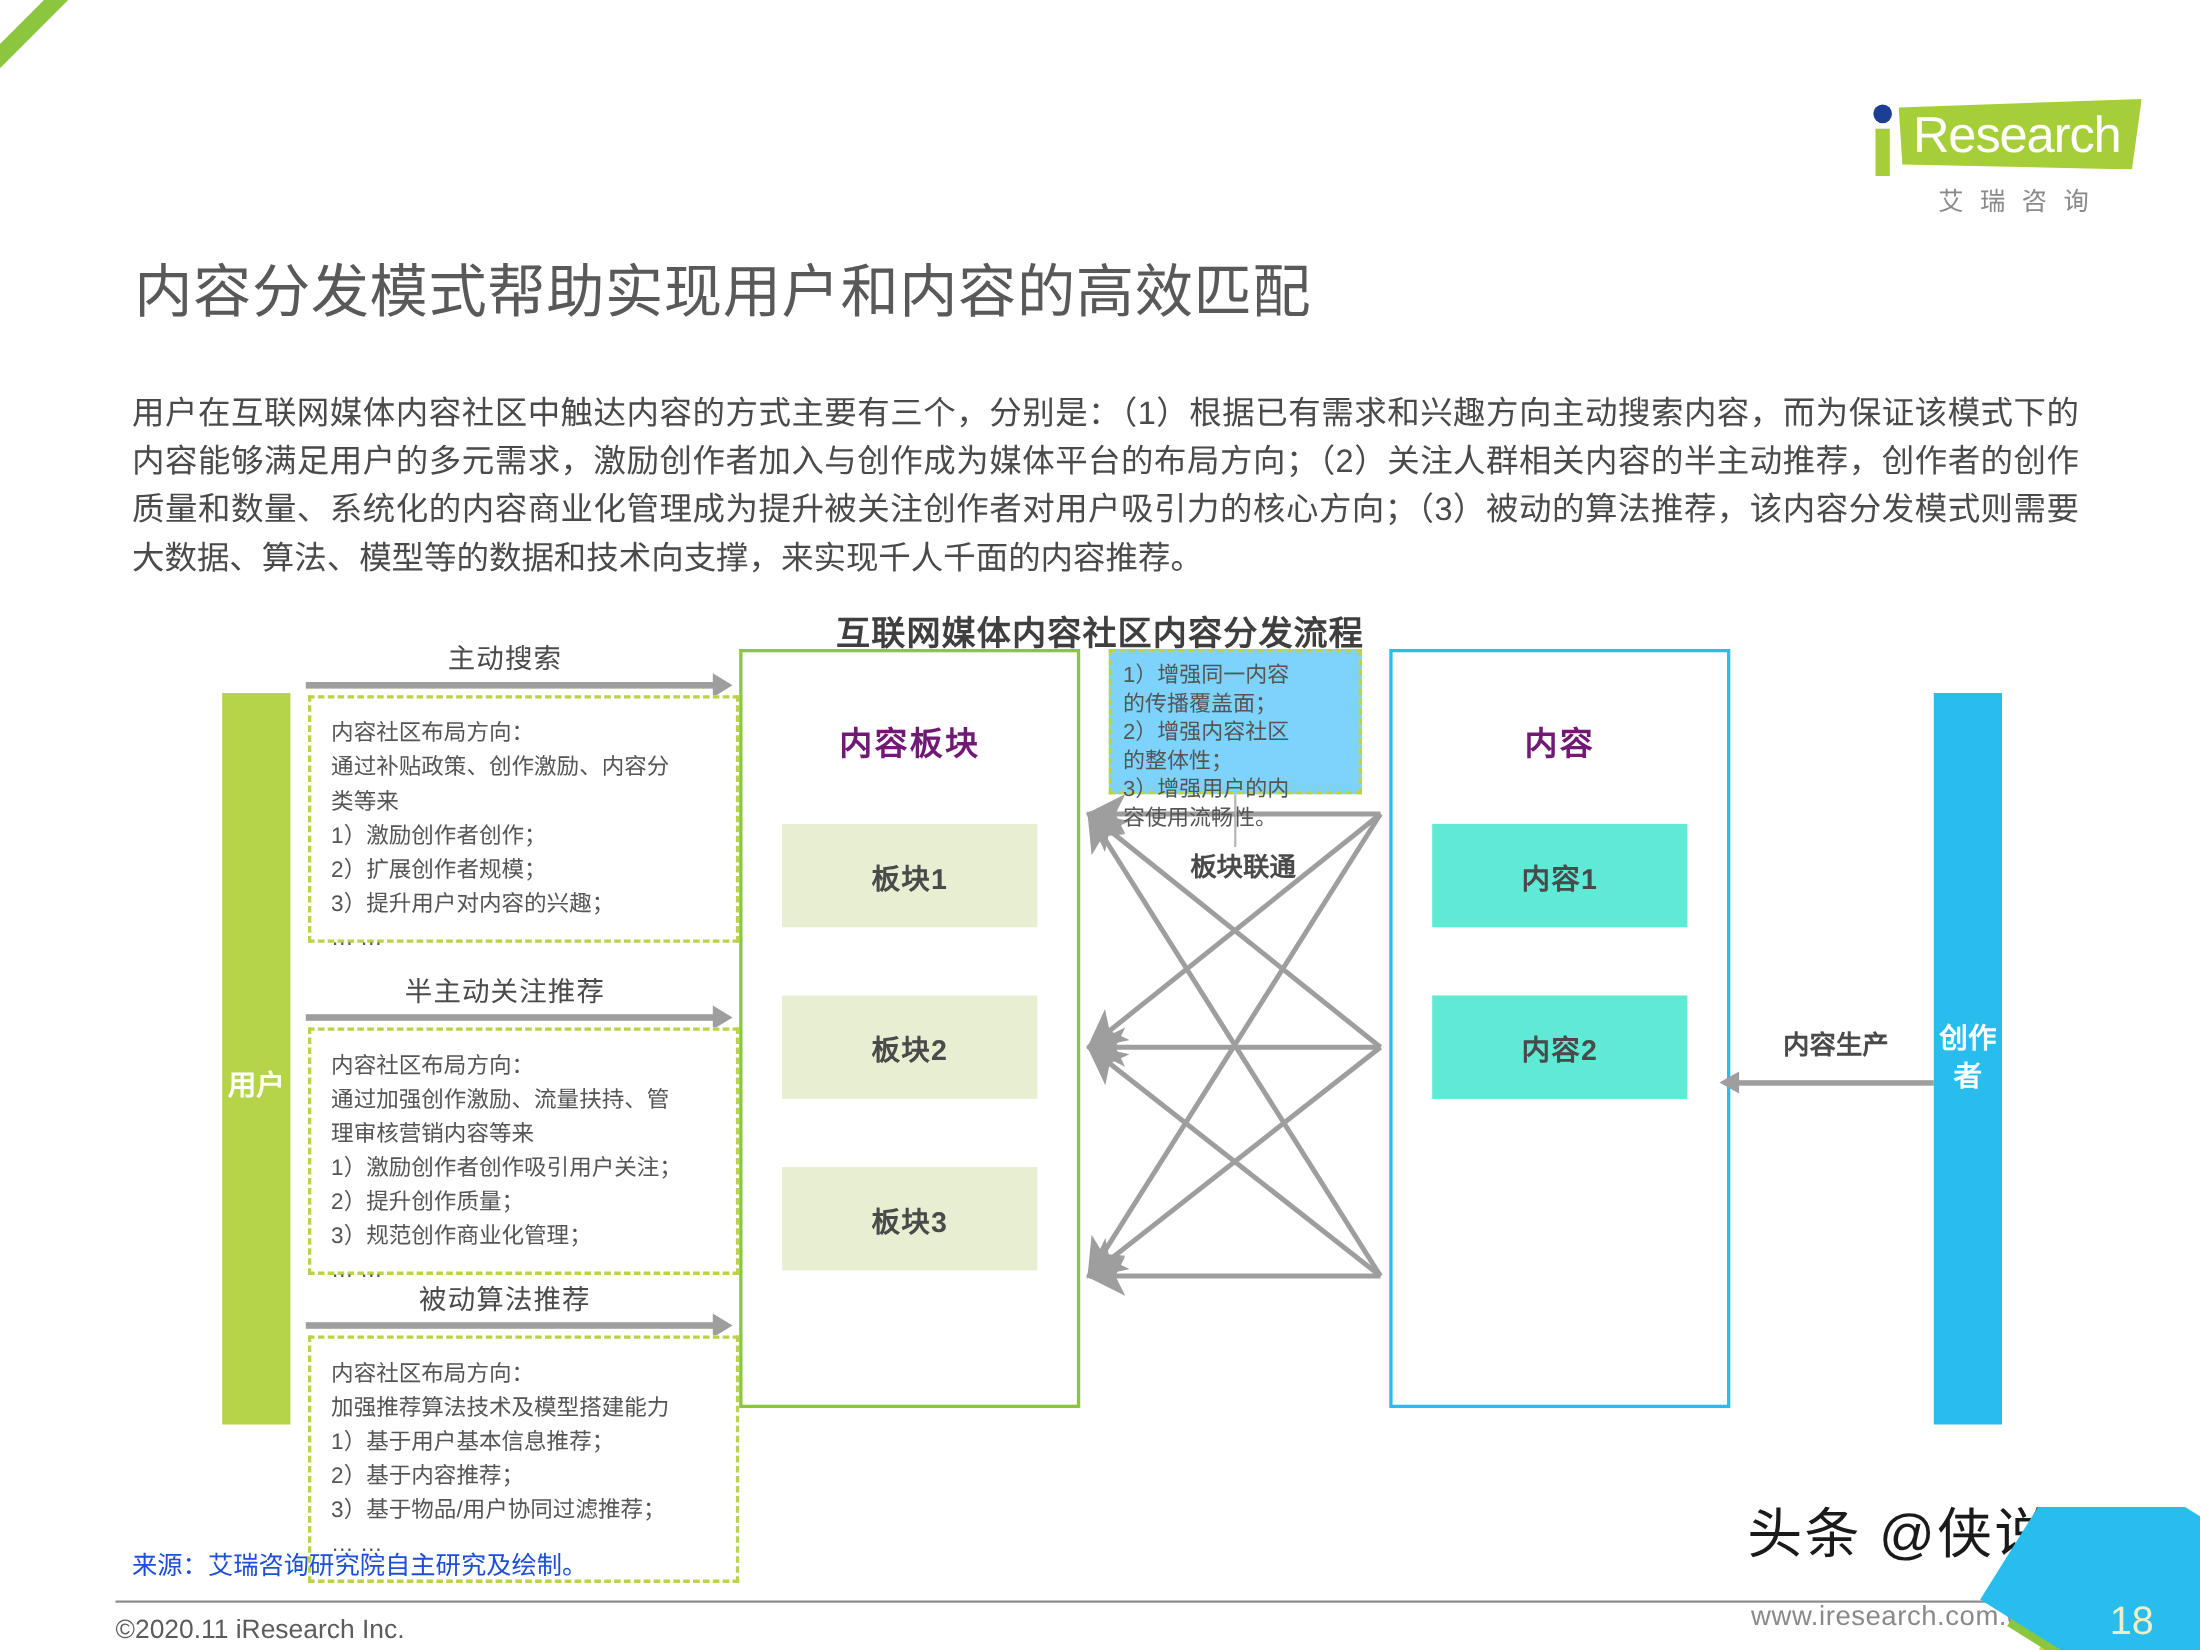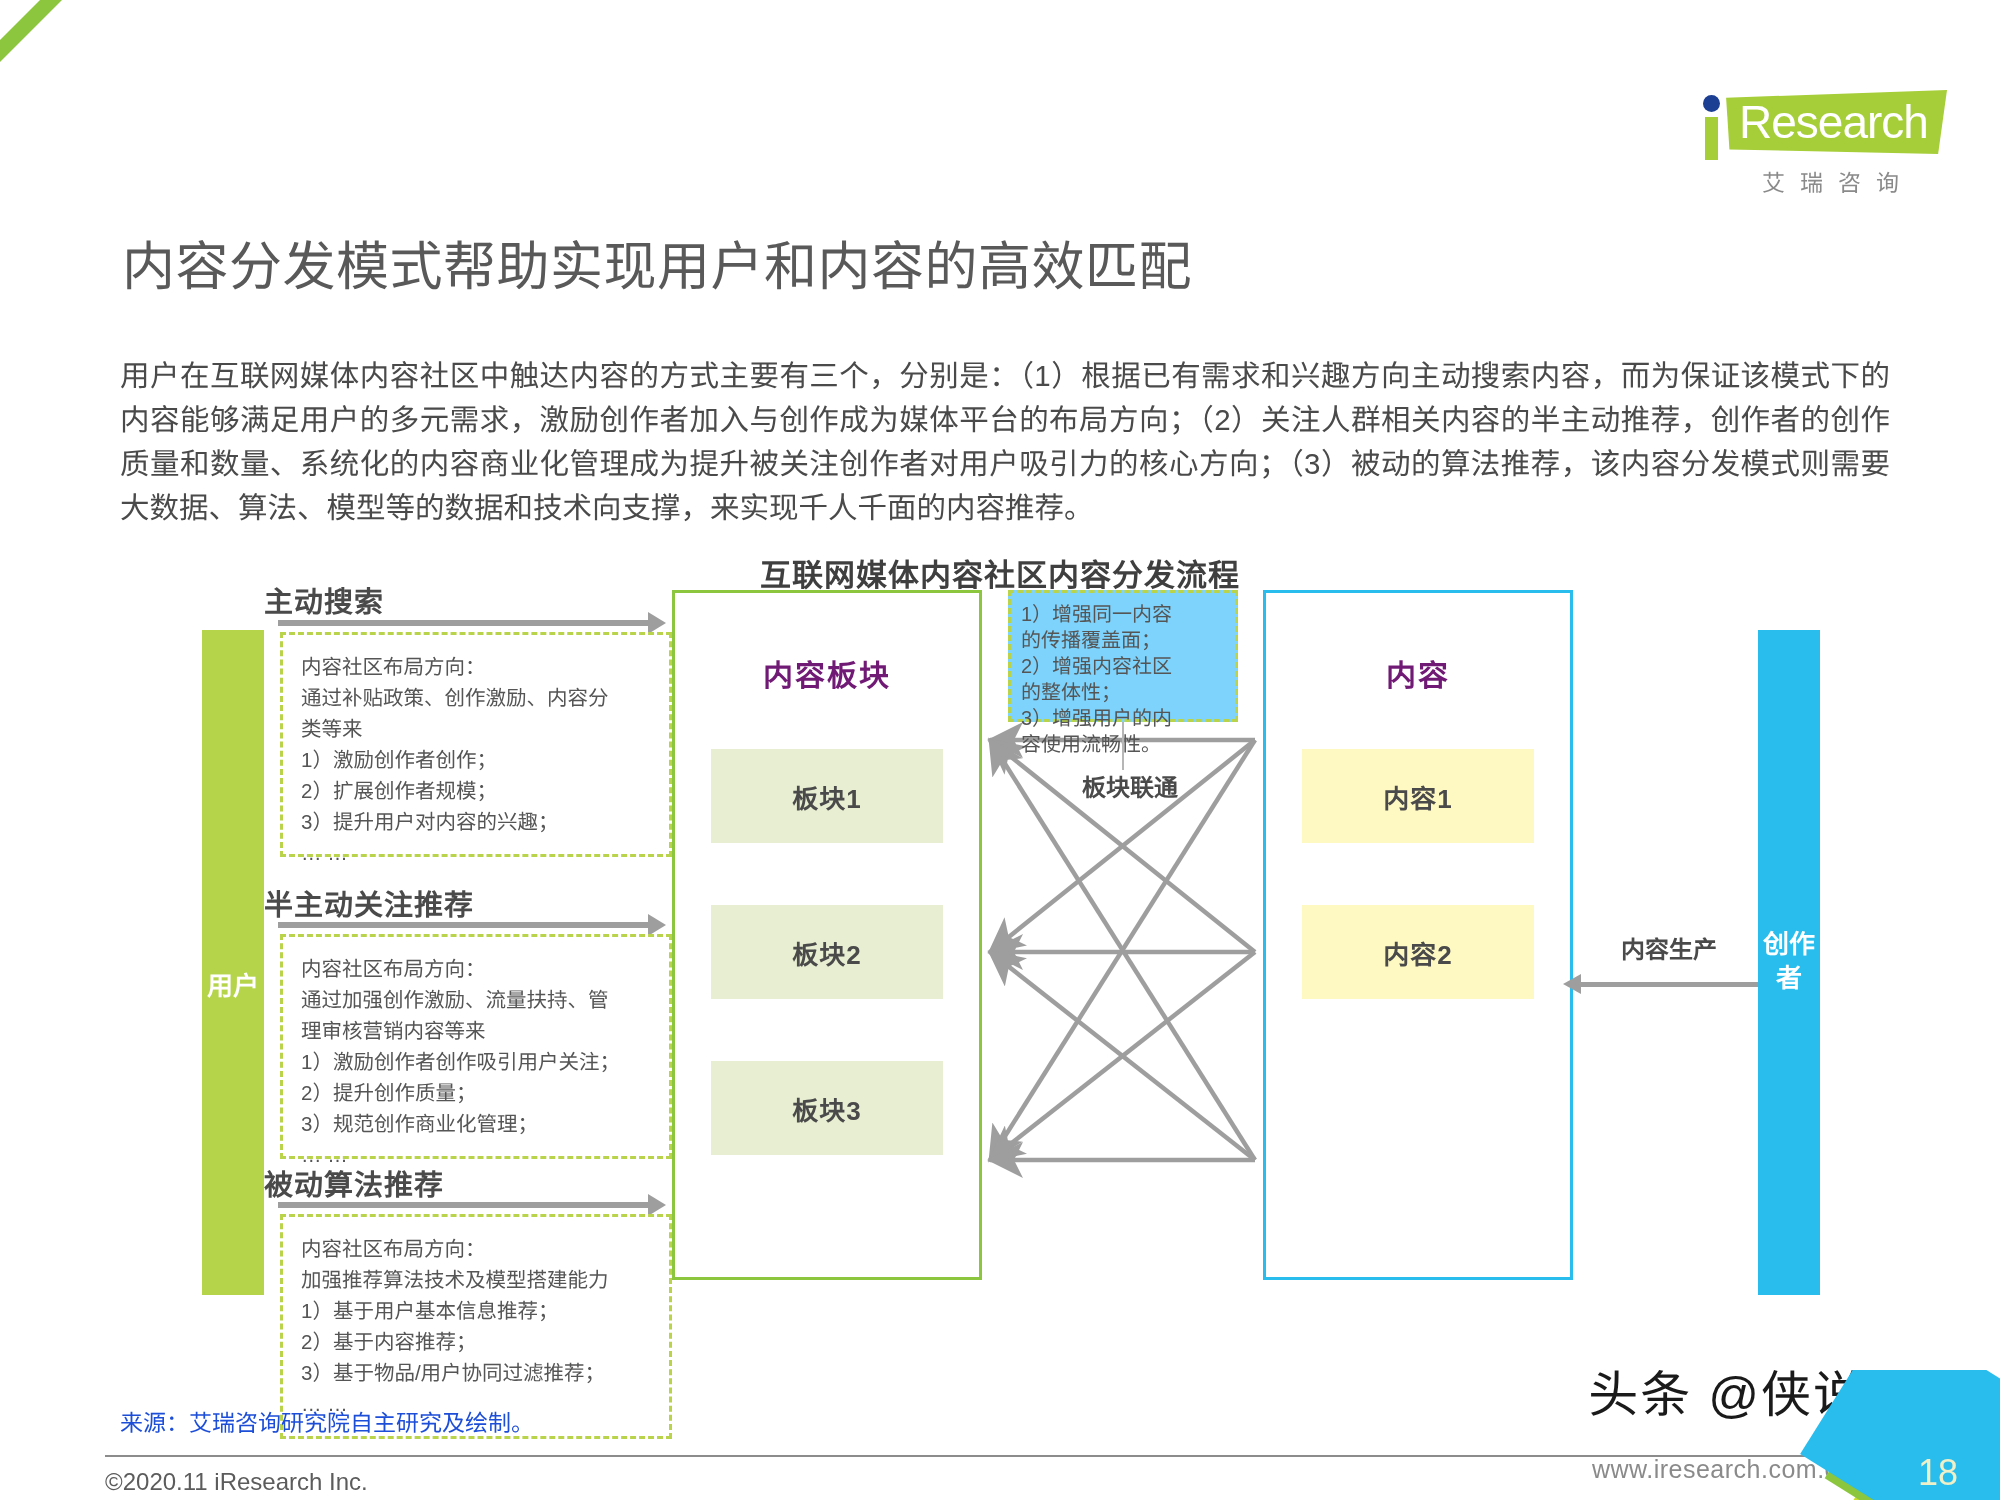--- a/index.html
+++ b/index.html
@@ -80,22 +80,22 @@
   }
 
   
   .flow-arrow{position:absolute;height:6px;background:#9e9e9e;}
   .flow-arrow::after{
     content:"";position:absolute;right:-16px;top:-8px;
     border-left:18px solid #9e9e9e;
     border-top:11px solid transparent;border-bottom:11px solid transparent;
   }
   .flow-label{
-    position:absolute;font-size:29px;font-weight:bold;color:#4a4a4a;
-    text-align:left;letter-spacing:1px;
+    position:absolute;font-size:25px;font-weight:normal;color:#4a4a4a;
+    text-align:center;letter-spacing:1px;
   }
 
   
   .dbox{
     position:absolute;border:3px dashed #b9d44a;background:#ffffff;
     box-sizing:border-box;padding:16px 18px 12px 18px;
     font-size:20.5px;line-height:31px;color:#555555;
   }
   .dbox .ln{white-space:nowrap;}
 
@@ -120,21 +120,21 @@
   .panel-head{
     position:absolute;left:0;top:58px;width:100%;text-align:center;
     font-size:30px;font-weight:bold;color:#701a75;letter-spacing:2px;font-family:Liberation Serif, serif;
   }
   .cell{
     position:absolute;left:36px;width:232px;height:94px;
     display:flex;align-items:center;justify-content:center;
     font-size:26px;font-weight:bold;color:#4a4a4a;letter-spacing:1px;
   }
   .cell-green{background:#e7eed2;}
-  .cell-blue{background:#fef9c3;}
+  .cell-blue{background:#5eead4;}
 
   
   .prod-arrow{position:absolute;left:1580px;top:982px;width:178px;height:5px;background:#9e9e9e;}
   .prod-arrow::after{
     content:"";position:absolute;left:-17px;top:-8px;
     border-right:18px solid #9e9e9e;
     border-top:10px solid transparent;border-bottom:10px solid transparent;
   }
   .prod-label{
     position:absolute;left:1580px;top:930px;width:178px;text-align:center;

